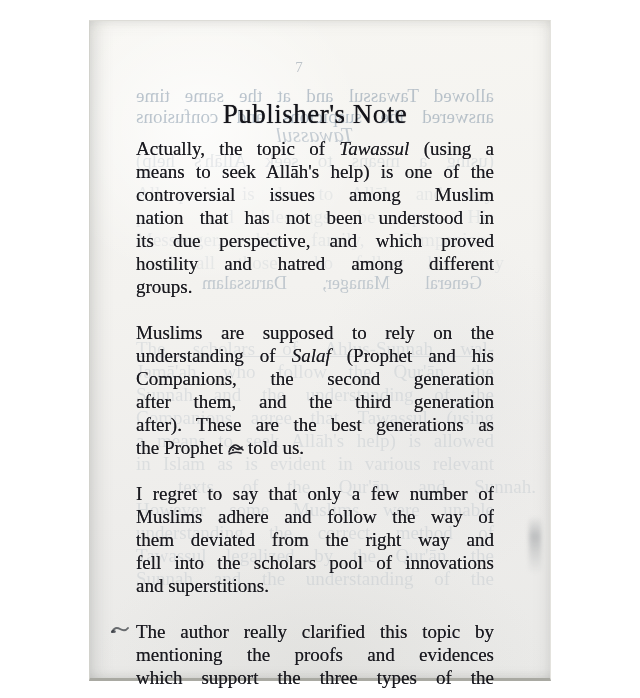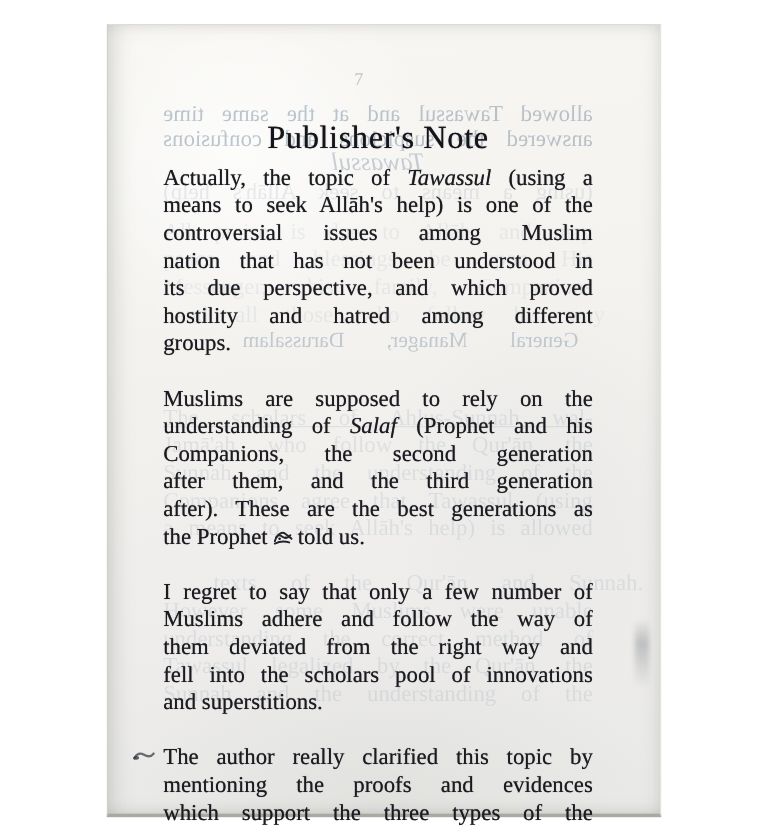--- a/index.html
+++ b/index.html
@@ -75,20 +75,21 @@
 
   <div class="ghost fill o9" style="left:46px;top:162px;width:358px;">All praise is due to Allāh, and may</div>
   <div class="ghost fill o9" style="left:46px;top:185px;width:358px;">peace and blessings be upon His</div>
   <div class="ghost fill o9" style="left:46px;top:208px;width:358px;">Messenger, his family, Companions</div>
   <div class="ghost fill o9" style="left:56px;top:231px;width:358px;">and all those who follow his way</div>
   <div class="ghost fill o13" style="left:46px;top:317px;width:358px;text-decoration:underline;">The scholars of Ahlus-Sunnah wal-</div>
   <div class="ghost fill o13" style="left:46px;top:340px;width:358px;">Jamā'ah, who follow the Qur'ān, the</div>
   <div class="ghost fill o13" style="left:46px;top:363px;width:358px;">Sunnah and the understanding of the</div>
   <div class="ghost fill o13" style="left:46px;top:386px;width:358px;">Companions agree that Tawassul (using</div>
   <div class="ghost fill o13" style="left:46px;top:409px;width:358px;">a means to seek Allāh's help) is allowed</div>
+  <div class="ghost fill o13" style="left:46px;top:432px;width:358px;">in Islam as is evident in various relevant</div>
   <div class="ghost fill o13" style="left:46px;top:455px;width:358px;margin-left:42px;">texts of the Qur'ān and Sunnah.</div>
   <div class="ghost fill o13" style="left:46px;top:478px;width:358px;">However some Muslims were unable</div>
   <div class="ghost fill o13" style="left:46px;top:501px;width:358px;">understanding the correct method of</div>
   <div class="ghost fill o13" style="left:46px;top:524px;width:358px;">Tawassul legalized by the Qur'ān, the</div>
   <div class="ghost fill o13" style="left:46px;top:547px;width:358px;">Sunnah and the understanding of the</div>
 
   <div class="textcol">
     <h1 class="title">Publisher's Note</h1>
 
     <div class="para">

